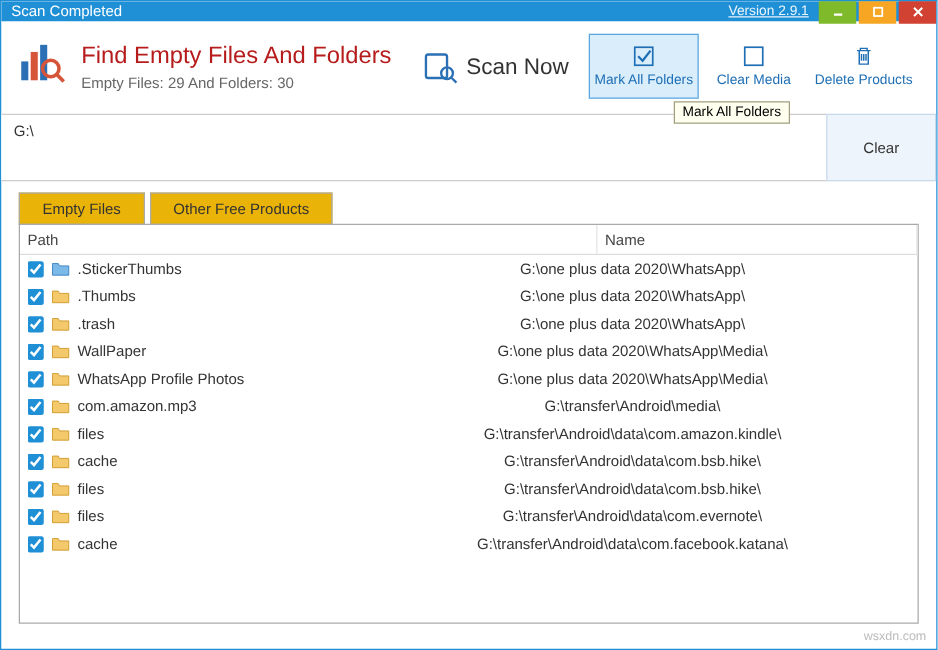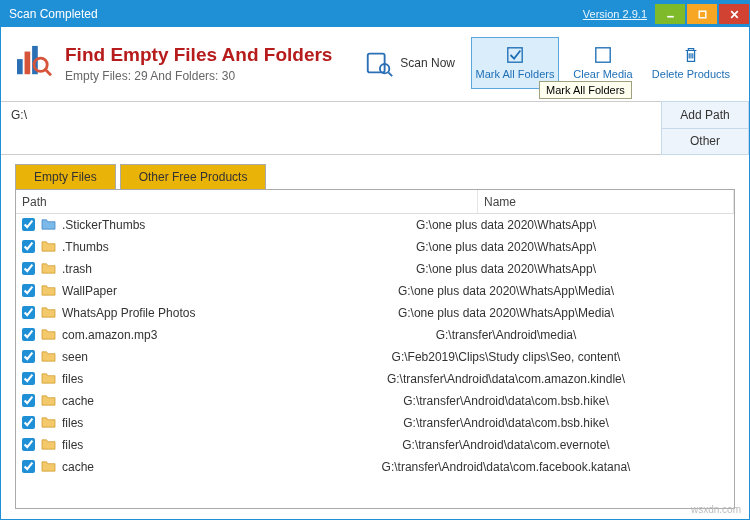--- a/index.html
+++ b/index.html
@@ -1,34 +1,34 @@
 <!DOCTYPE html>
 <html><head>
 <meta charset="utf-8">
 <style>
 * { box-sizing: border-box; margin: 0; padding: 0; font-family: "Segoe UI", Tahoma, sans-serif; }
 body { width: 750px; height: 520px; background: #fff; border: 1px solid #1f8fd6; overflow: hidden; position: relative; }
 
-.titlebar { height: 26px; background: #1f8fd6; color: #fff; display: flex; align-items: center; padding-left: 8px; font-size: 12px; }
+.titlebar { height: 16px; background: #1f8fd6; color: #fff; display: flex; align-items: center; padding-left: 8px; font-size: 12px; }
 .titlebar .spacer { flex: 1; }
 .titlebar .version { margin-right: 6px; font-size: 11px; color: #eaf6fd; text-decoration: underline; }
 .titlebar .tbtn { width: 30px; height: 20px; margin-left: 2px; display: flex; align-items: center; justify-content: center; }
 .tbtn.min { background: #7fba2b; }
 .tbtn.max { background: #f6a623; }
 .tbtn.cls { background: #d14233; }
 .tbtn svg { width: 11px; height: 11px; }
 
 .header { display: flex; align-items: center; padding: 10px 14px 6px 14px; }
 .logo { margin-right: 12px; }
 .logo svg { width: 38px; height: 34px; }
-.app-title { color: #b71c1c; font-size: 19px; font-weight: 700; }
+.app-title { color: #b71c1c; font-size: 19px; font-weight: 400; }
 .stats { color: #666; font-size: 12px; margin-top: 3px; }
 .header-left { display: flex; flex-direction: column; }
 .header-mid { flex: 1; }
-.scan-now { display: flex; align-items: center; color: #333; font-size: 12px; margin-right: 16px; text-align: right; }
+.scan-now { display: flex; align-items: center; color: #333; font-size: 18px; margin-right: 16px; text-align: right; }
 .scan-now svg { width: 30px; height: 30px; margin-right: 6px; }
 
 .big-actions { display: flex; }
 .big-action { width: 88px; height: 52px; display: flex; flex-direction: column; align-items: center; justify-content: center; font-size: 11px; color: #1f6fb5; border: 1px solid transparent; }
 .big-action.active { border: 1px solid #5aa7e0; background: #d9edfb; }
 .big-action svg { width: 18px; height: 18px; margin-bottom: 4px; }
 .tooltip-box { position: absolute; top: 80px; left: 538px; background: #fffff0; border: 1px solid #a0a080; font-size: 11px; padding: 2px 6px; z-index: 5; }
 
 .path-bar { display: flex; align-items: stretch; margin-top: 6px; }
 .path-area { flex: 1; background: #fff; border: 1px solid #ccc; border-left: none; border-right: none; min-height: 54px; padding: 6px 10px; font-size: 12px; color: #333; }
@@ -41,21 +41,21 @@
 .tab.sel { background: #fff; border-bottom: 1px solid #fff; }
 .tab + .tab { margin-left: 4px; }
 
 .grid-wrap { margin: 0 14px 14px 14px; border: 1px solid #aaa; height: 320px; overflow: hidden; position: relative; }
 .grid-head { display: flex; height: 24px; background: #fff; border-bottom: 1px solid #ddd; }
 .gh { border-right: 1px solid #e5e5e5; font-size: 12px; color: #444; display: flex; align-items: center; padding-left: 6px; }
 .gh.name { width: 256px; }
 .gh.path { flex: 1; }
 .grid-body { height: 294px; overflow-y: scroll; }
 .row { display: flex; height: 22px; align-items: center; font-size: 12px; color: #333; }
-.row .cell-name { width: 256px; display: flex; align-items: flex-start; padding-left: 6px; }
+.row .cell-name { width: 256px; display: flex; align-items: flex-end; padding-left: 6px; }
 .row .cell-path { flex: 1; padding-left: 6px; text-align: center; }
 input[type=checkbox] { width: 13px; height: 13px; accent-color: #1f8fd6; margin-right: 6px; }
 .folder-ico { margin-right: 6px; }
 .folder-ico svg { width: 15px; height: 13px; display: block; }
 
 .watermark { position: absolute; bottom: 4px; right: 8px; font-size: 10px; color: #bbb; }
 
 ::-webkit-scrollbar { width: 16px; }
 ::-webkit-scrollbar-track { background: #f0f0f0; border-left: 1px solid #ddd; }
 ::-webkit-scrollbar-thumb { background: #cfcfcf; border: 1px solid #b5b5b5; }
@@ -130,24 +130,21 @@
   </div>
 </div>
 <div class="tooltip-box">Mark All Folders</div>
 
 <div class="path-bar">
   <div class="path-area">
     <div>G:\</div>
   </div>
   <div class="path-buttons">
     <div class="path-btn">
-        <span>Add Path</span>
-      </div>
-    <div class="path-btn">
-        <span>Other</span>
+        <span>Clear</span>
       </div>
   </div>
 </div>
 
 <div class="tabs">
   <div class="tab"><span>Empty Files</span></div>
   <div class="tab"><span>Other Free Products</span></div>
 </div>
 
 <div class="grid-wrap">
@@ -233,32 +230,20 @@
         <div class="cell-path">G:\transfer\Android\media\</div>
       </div>
       <div class="row">
         <div class="cell-name">
           <input type="checkbox" checked="" style="">
           <span class="folder-ico">
             <svg viewBox="0 0 16 14">
               <path d="M1 3 L1 12 L15 12 L15 4 L7 4 L6 2 L1 2 Z" fill="#f3c96b" stroke="#cf9a2a" stroke-width="0.8"></path>
             </svg>
           </span>
-          <span>seen</span>
-        </div>
-        <div class="cell-path">G:\Feb2019\Clips\Study clips\Seo, content\</div>
-      </div>
-      <div class="row">
-        <div class="cell-name">
-          <input type="checkbox" checked="" style="">
-          <span class="folder-ico">
-            <svg viewBox="0 0 16 14">
-              <path d="M1 3 L1 12 L15 12 L15 4 L7 4 L6 2 L1 2 Z" fill="#f3c96b" stroke="#cf9a2a" stroke-width="0.8"></path>
-            </svg>
-          </span>
           <span>files</span>
         </div>
         <div class="cell-path">G:\transfer\Android\data\com.amazon.kindle\</div>
       </div>
       <div class="row">
         <div class="cell-name">
           <input type="checkbox" checked="" style="">
           <span class="folder-ico">
             <svg viewBox="0 0 16 14">
               <path d="M1 3 L1 12 L15 12 L15 4 L7 4 L6 2 L1 2 Z" fill="#f3c96b" stroke="#cf9a2a" stroke-width="0.8"></path>

